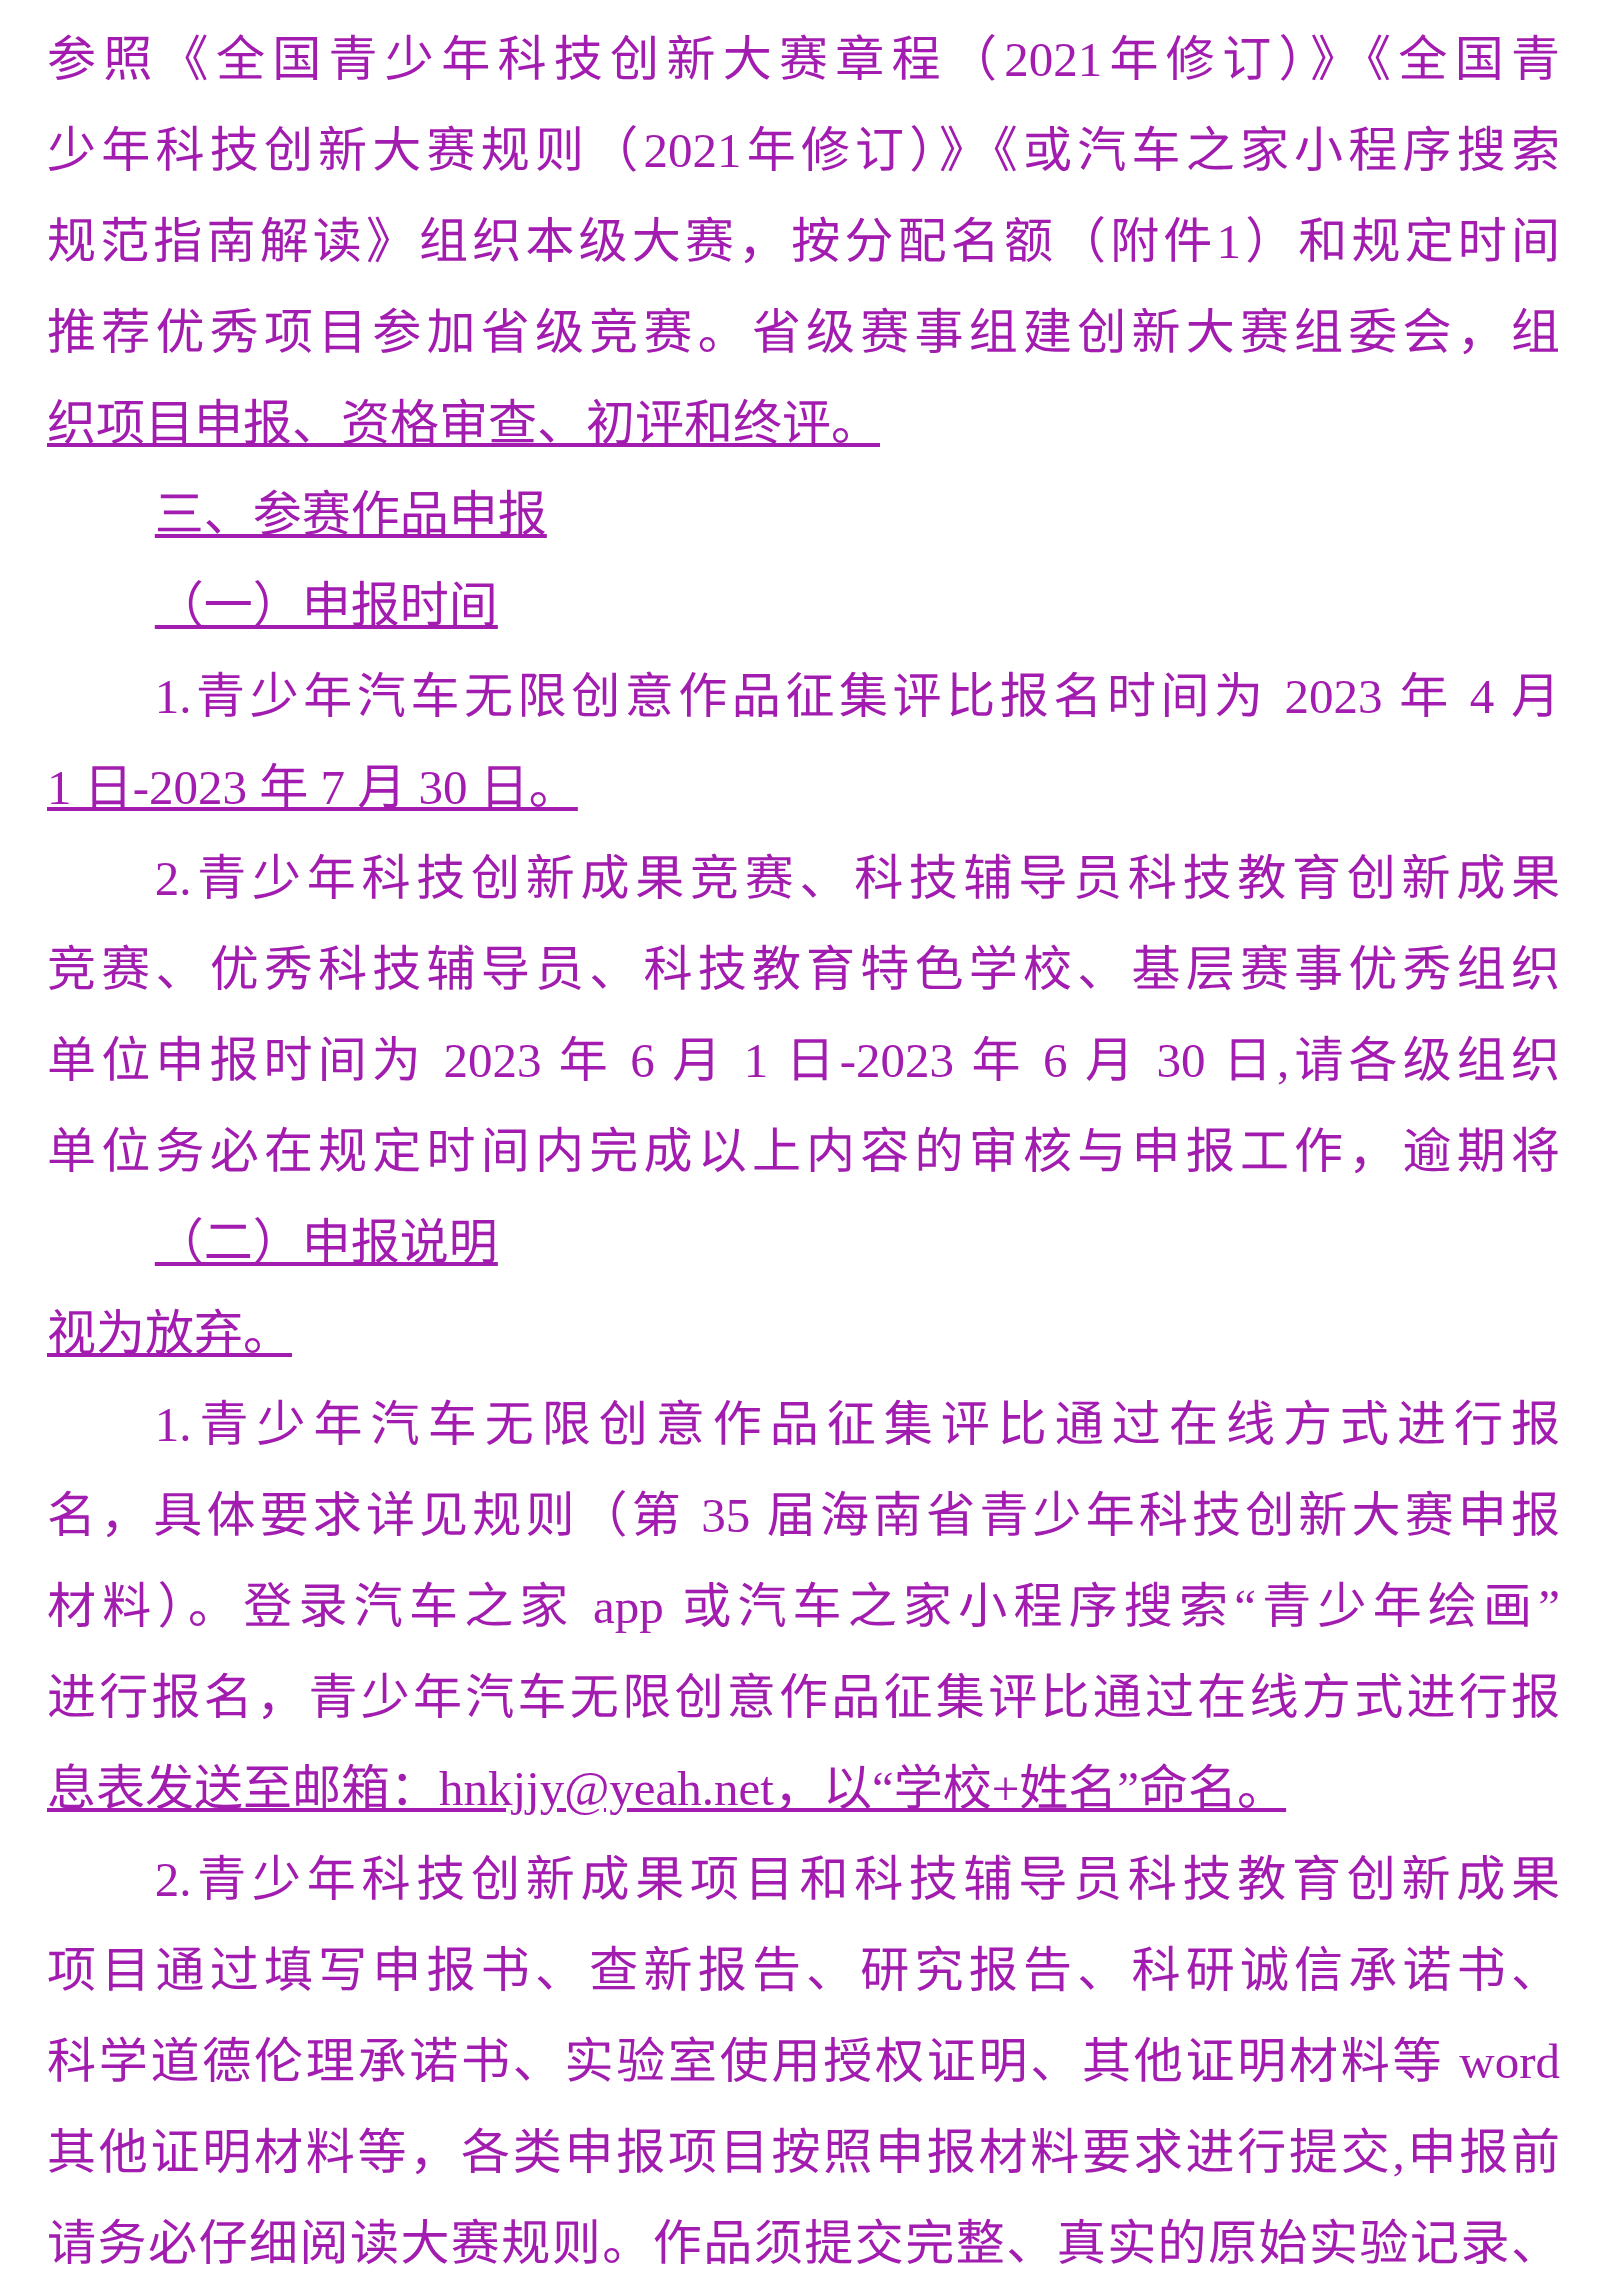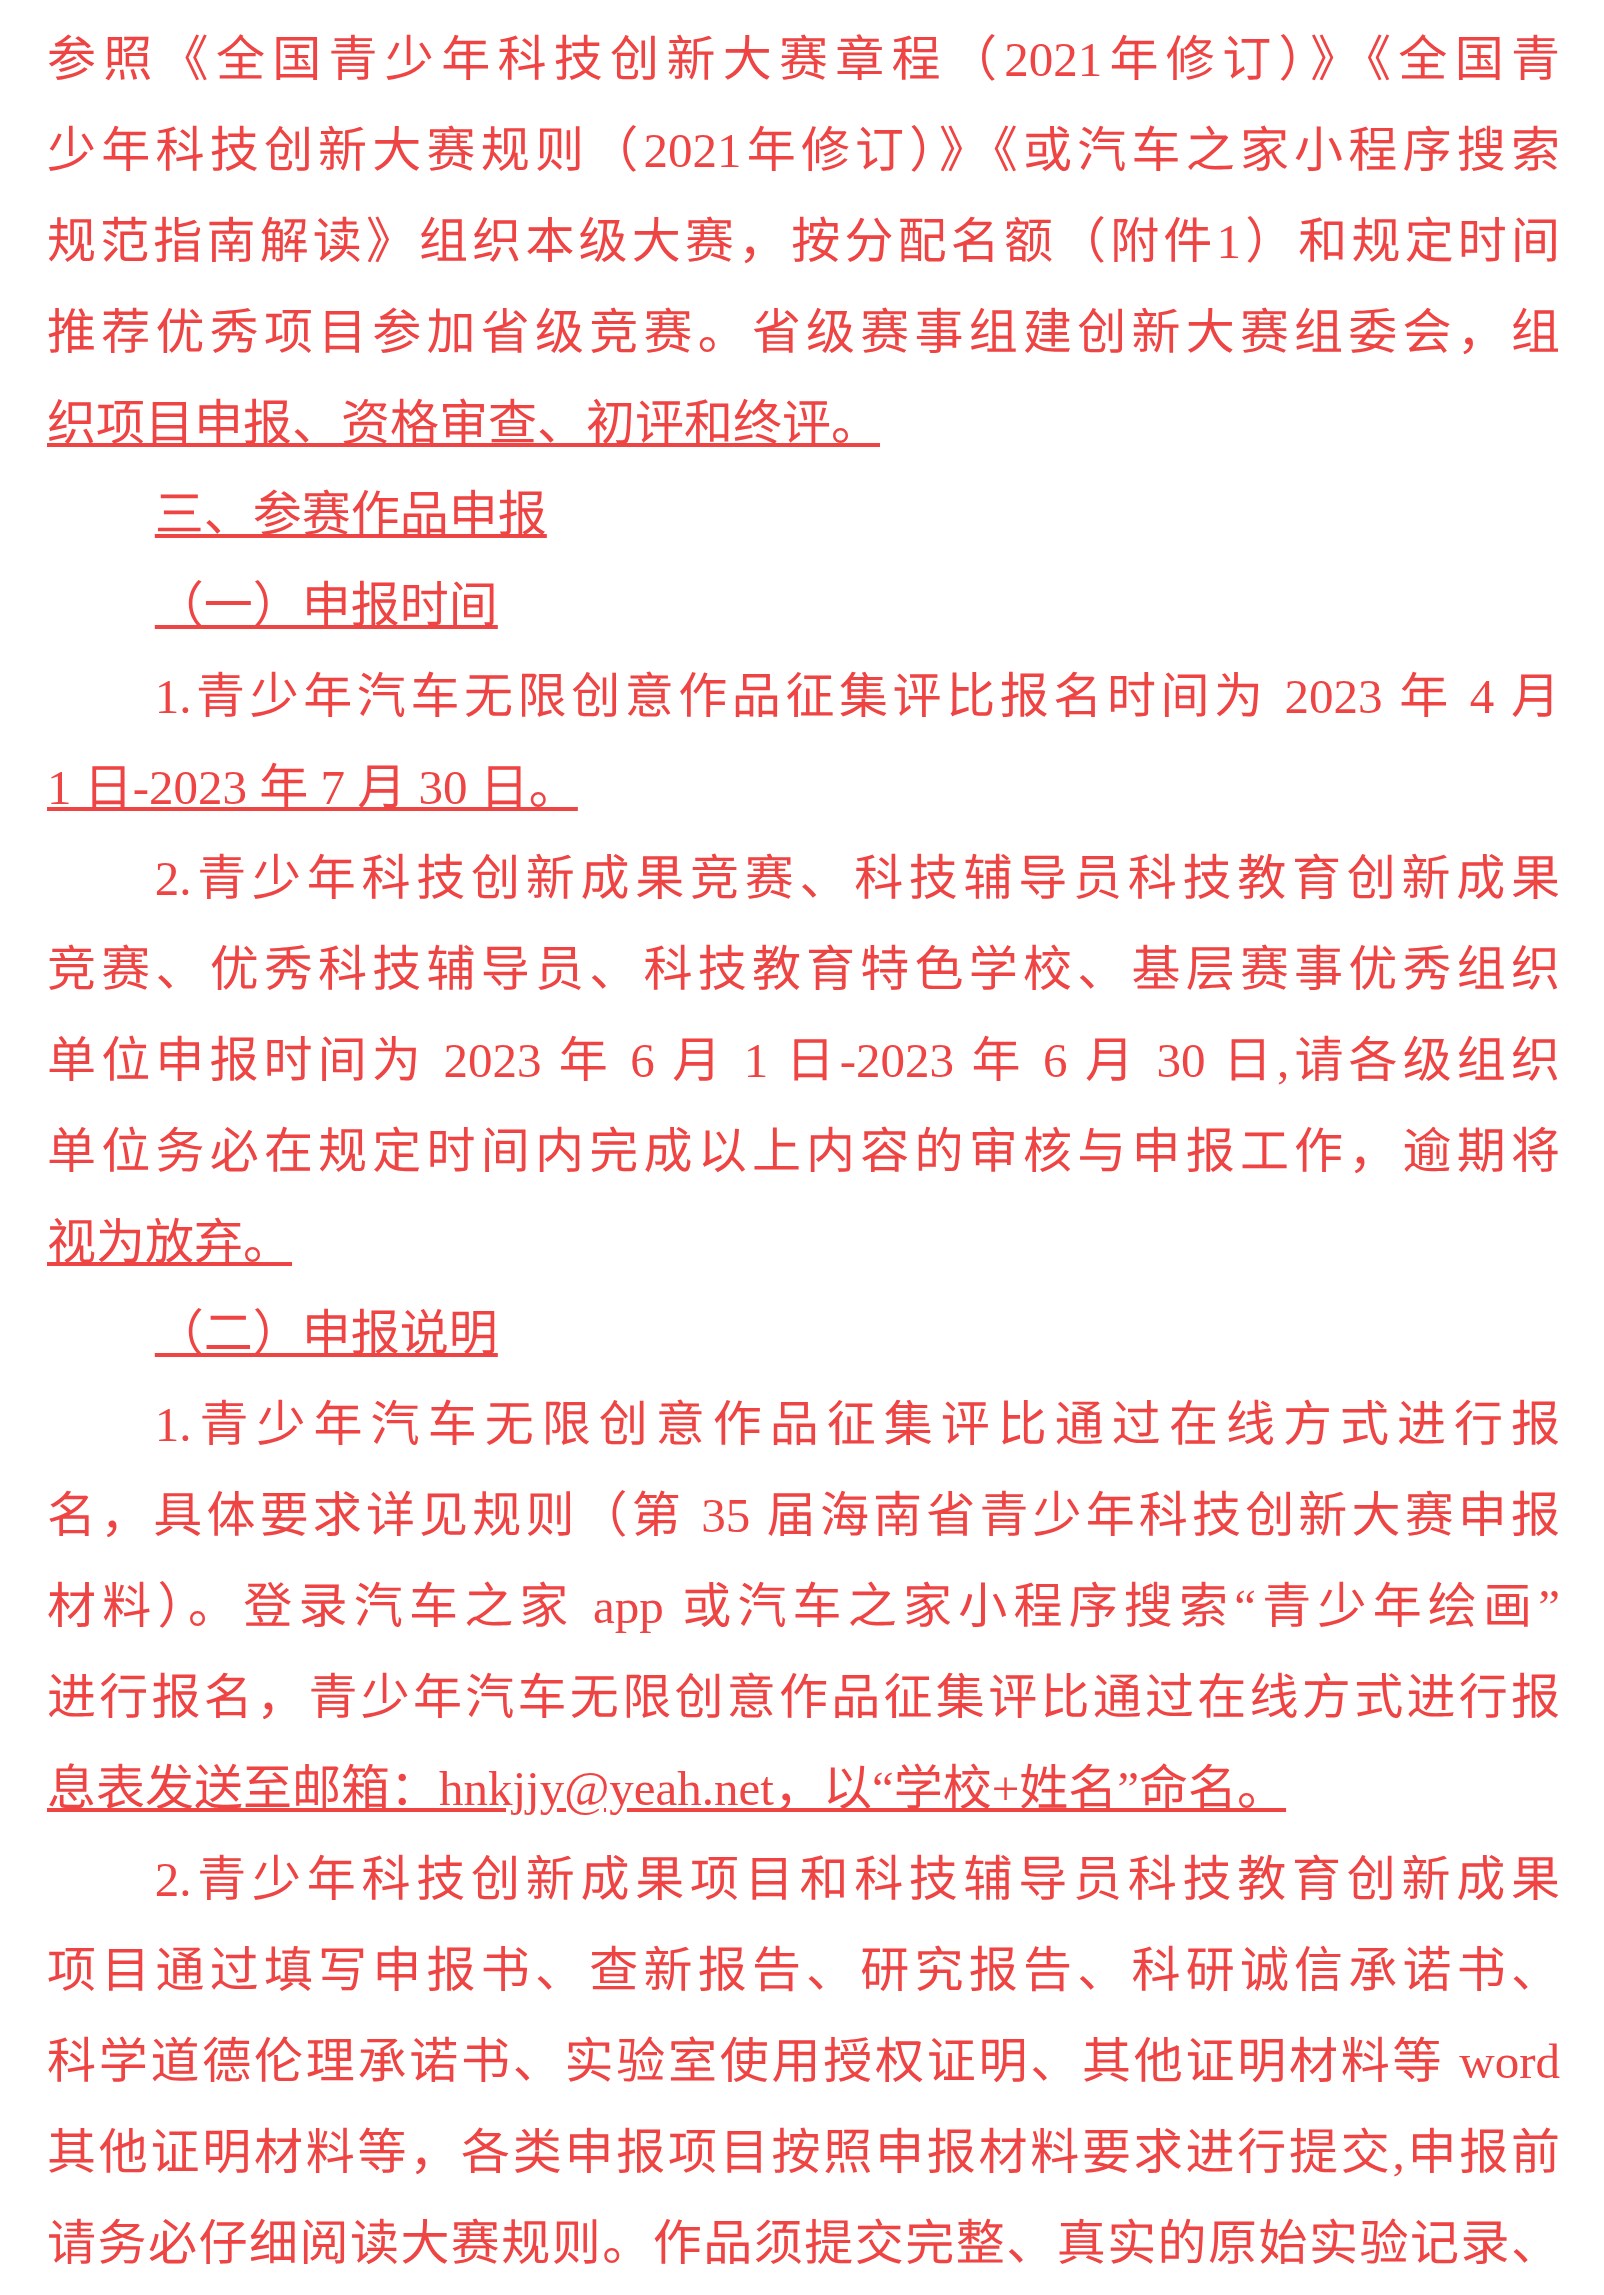--- a/index.html
+++ b/index.html
@@ -22,21 +22,21 @@
     top: 13.8px;
     width: 1513px;
   }
   .ln {
     font-size: 49px;
     line-height: 91px;
     height: 91px;
     white-space: nowrap;
     text-align: justify;
     text-align-last: justify;
-    color: #ef4444;
+    color: #a21caf;
     font-weight: 400;
   }
   
   .end {
     text-align: left;
     text-align-last: left;
     text-decoration: underline;
   }
   
   .ind {
@@ -54,22 +54,22 @@
     <div class="ln">推荐优秀项目参加省级竞赛。省级赛事组建创新大赛组委会，组</div>
     <div class="ln end">织项目申报、资格审查、初评和终评。</div>
     <div class="ln end ind">三、参赛作品申报</div>
     <div class="ln end ind">（一）申报时间</div>
     <div class="ln ind">1.青少年汽车无限创意作品征集评比报名时间为 2023 年 4 月</div>
     <div class="ln end">1 日-2023 年 7 月 30 日。</div>
     <div class="ln ind">2.青少年科技创新成果竞赛、科技辅导员科技教育创新成果</div>
     <div class="ln">竞赛、优秀科技辅导员、科技教育特色学校、基层赛事优秀组织</div>
     <div class="ln">单位申报时间为 2023 年 6 月 1 日-2023 年 6 月 30 日,请各级组织</div>
     <div class="ln">单位务必在规定时间内完成以上内容的审核与申报工作，逾期将</div>
+    <div class="ln end ind">（二）申报说明</div>
     <div class="ln end">视为放弃。</div>
-    <div class="ln end ind">（二）申报说明</div>
     <div class="ln ind">1.青少年汽车无限创意作品征集评比通过在线方式进行报</div>
     <div class="ln">名，具体要求详见规则（第 35 届海南省青少年科技创新大赛申报</div>
     <div class="ln">材料）。登录汽车之家 app 或汽车之家小程序搜索“青少年绘画”</div>
     <div class="ln">进行报名，青少年汽车无限创意作品征集评比通过在线方式进行报</div>
     <div class="ln end">息表发送至邮箱：hnkjjy@yeah.net，以“学校+姓名”命名。</div>
     <div class="ln ind">2.青少年科技创新成果项目和科技辅导员科技教育创新成果</div>
     <div class="ln">项目通过填写申报书、查新报告、研究报告、科研诚信承诺书、</div>
     <div class="ln">科学道德伦理承诺书、实验室使用授权证明、其他证明材料等 word</div>
     <div class="ln">其他证明材料等，各类申报项目按照申报材料要求进行提交,申报前</div>
     <div class="ln">请务必仔细阅读大赛规则。作品须提交完整、真实的原始实验记录、</div>

